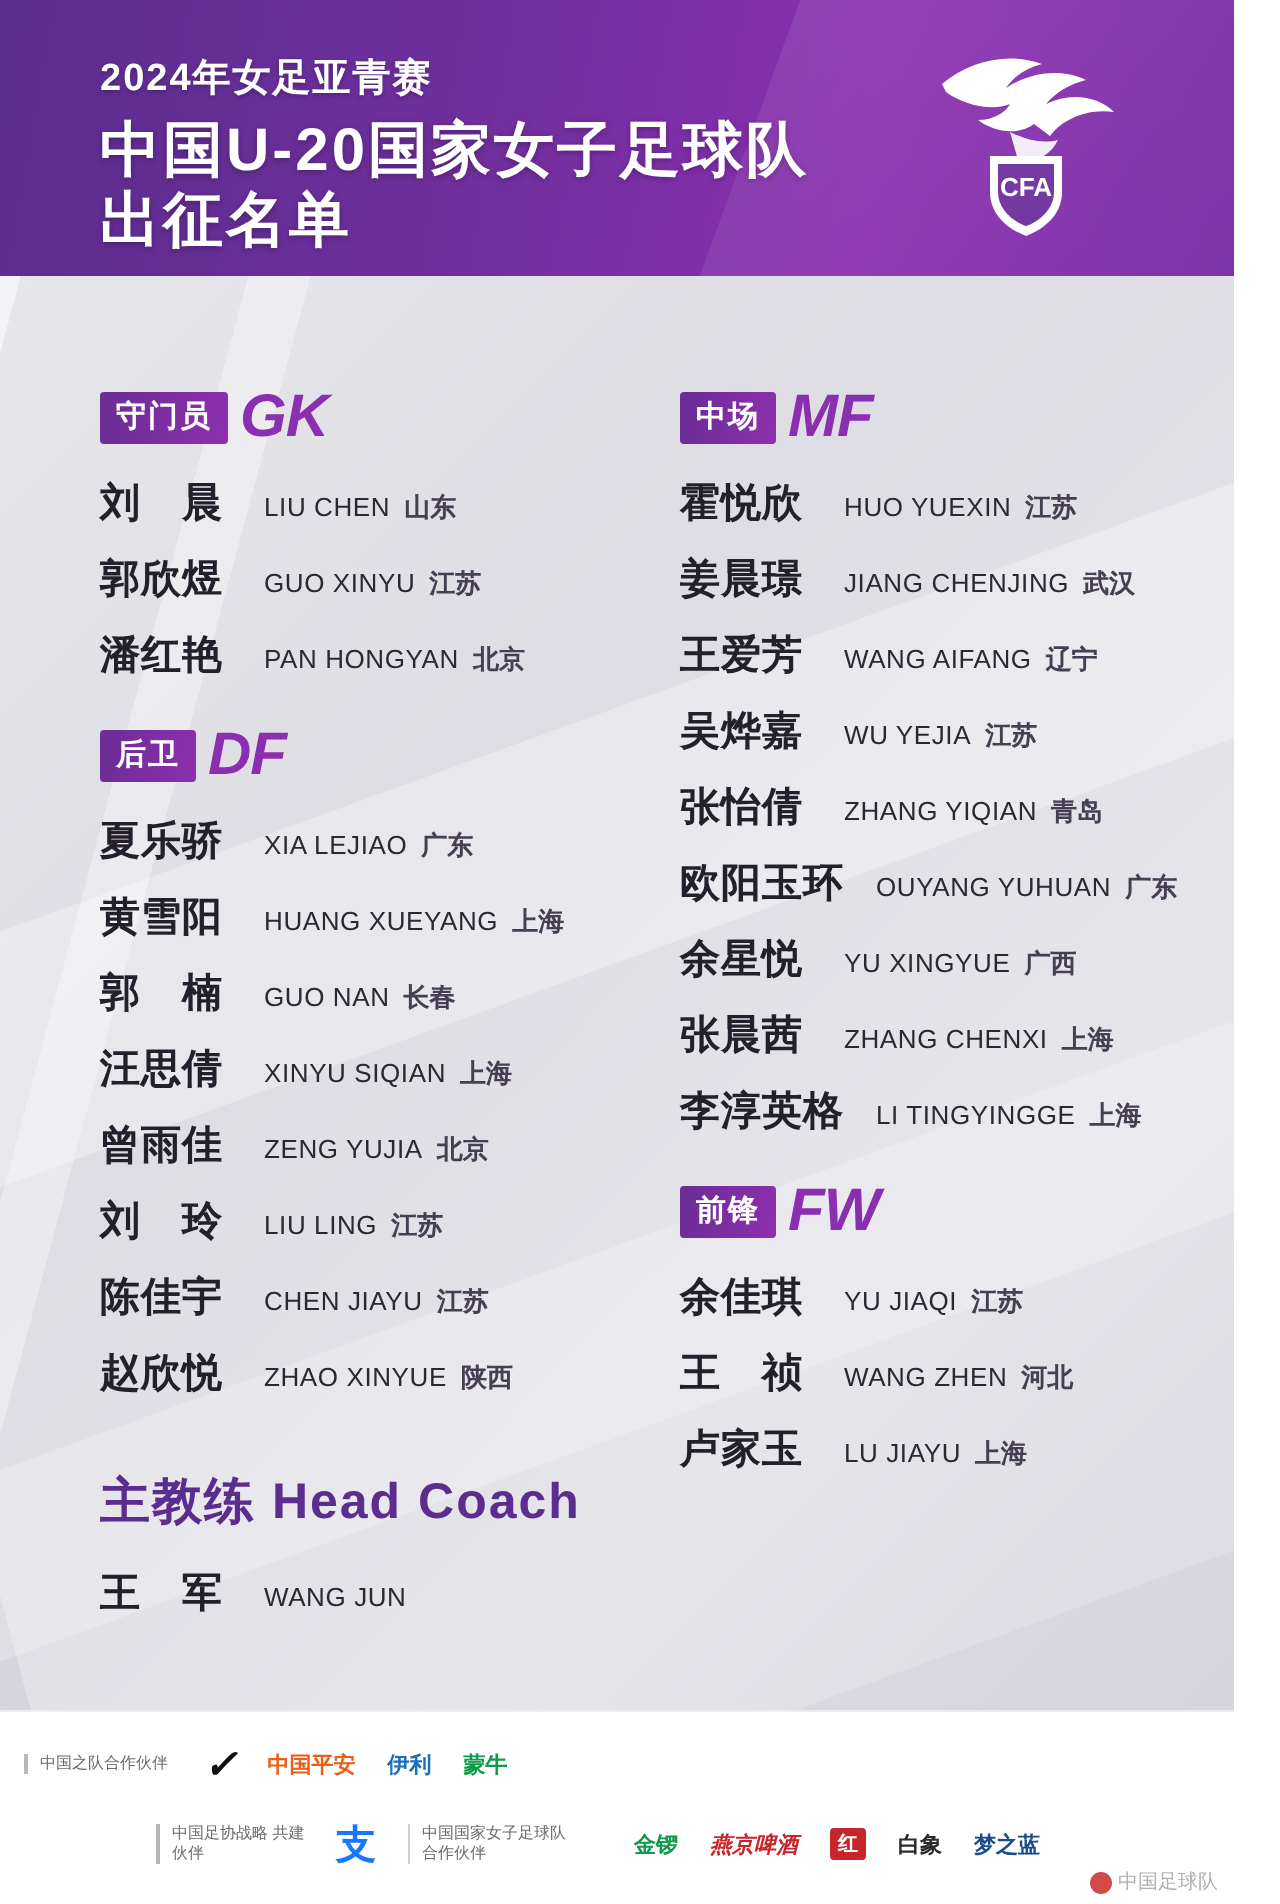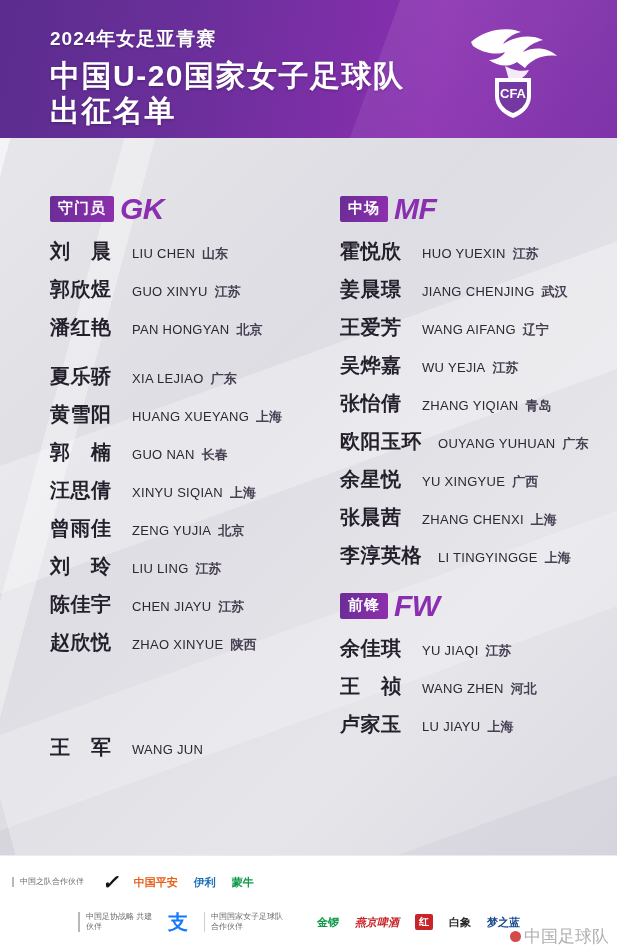--- a/index.html
+++ b/index.html
@@ -239,21 +239,21 @@
     background: #c8252b;
     color: #fff;
     padding: 1px 4px;
     border-radius: 2px;
     font-size: 10px;
   }
   .watermark {
     position: absolute;
     right: 8px;
     bottom: 4px;
-    font-size: 17px;
+    font-size: 10px;
     color: #b0b0b0;
     display: flex;
     align-items: center;
     gap: 3px;
   }
   .wm-dot {
     width: 11px; height: 11px;
     border-radius: 50%;
     background: #d24a4a;
     display: inline-block;
@@ -303,20 +303,24 @@
           <span class="p-prov">江苏</span>
         </div>
         <div class="player">
           <span class="p-cn">潘红艳</span>
           <span class="p-en">PAN HONGYAN</span>
           <span class="p-prov">北京</span>
         </div>
       </div>
 
       <div class="group">
+        <div class="group-title">
+          <span class="cn-tag">后卫</span>
+          <span class="en-tag">DF</span>
+        </div>
         <div class="player">
           <span class="p-cn">夏乐骄</span>
           <span class="p-en">XIA LEJIAO</span>
           <span class="p-prov">广东</span>
         </div>
         <div class="player">
           <span class="p-cn">黄雪阳</span>
           <span class="p-en">HUANG XUEYANG</span>
           <span class="p-prov">上海</span>
         </div>
@@ -426,20 +430,21 @@
         <div class="player">
           <span class="p-cn">卢家玉</span>
           <span class="p-en">LU JIAYU</span>
           <span class="p-prov">上海</span>
         </div>
       </div>
 
     </div>
 
     <div class="coach">
+      <div class="coach-title">主教练 Head Coach</div>
       <div class="player">
         <span class="p-cn spread">王　军</span>
         <span class="p-en">WANG JUN</span>
       </div>
     </div>
   </div>
 
   <div class="footer">
     <div class="f-row r1">
       <div class="f-label">中国之队合作伙伴</div>

